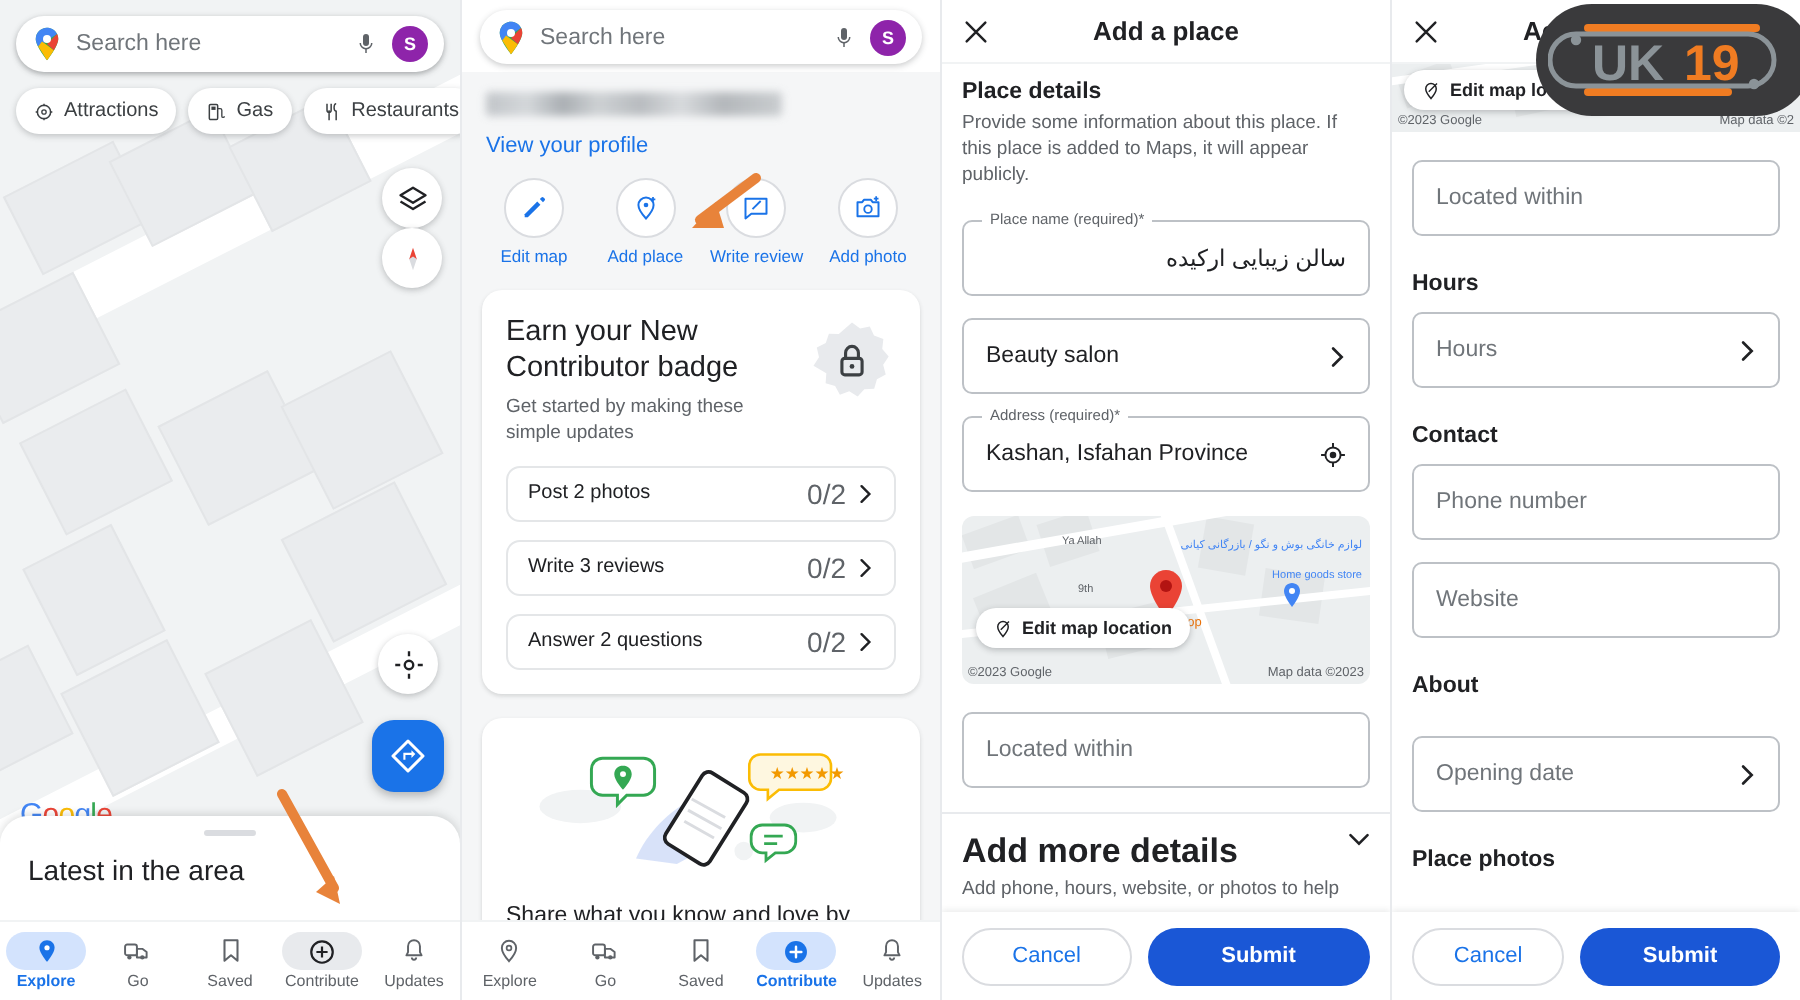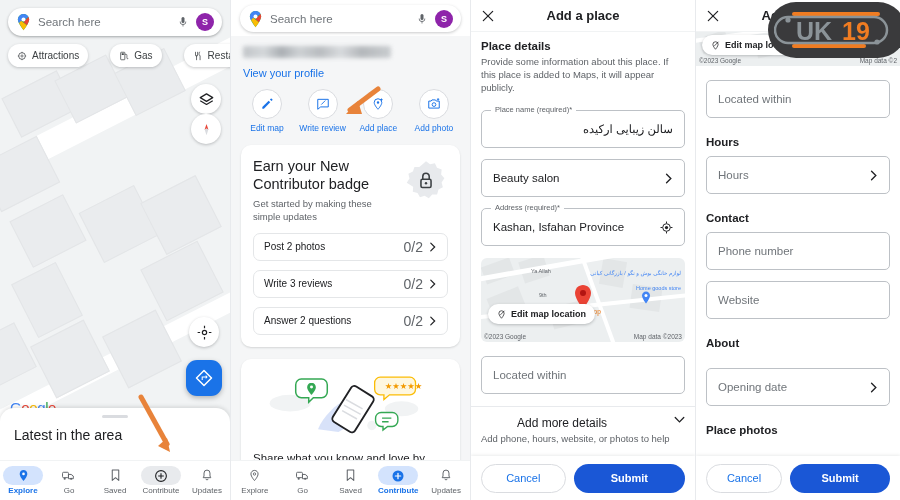--- a/index.html
+++ b/index.html
@@ -42,21 +42,21 @@
   .gmlogo span:nth-child(6){color:#EA4335}
 
   
   .searchbar {
     position: absolute; left: 8px; right: 8px; top: 8px; height: 28px;
     background: #fff; border-radius: 16px; display: flex; align-items: center;
     padding: 0 8px; box-shadow: 0 1px 3px rgba(60,64,67,.3), 0 1px 2px rgba(60,64,67,.15);
     gap: 7px;
   }
   .searchbar .sph { flex: 1; font-size: 11.5px; color: #70757a; }
-  .chips { position: absolute; left: 8px; top: 44px; display: flex; gap: 22px; }
+  .chips { position: absolute; left: 8px; top: 44px; display: flex; gap: 6px; }
   .chip {
     background: #fff; border-radius: 14px; height: 23px; padding: 0 9px;
     display: flex; align-items: center; gap: 5px; font-size: 10px; color: #3c4043;
     box-shadow: 0 1px 3px rgba(60,64,67,.28);
     white-space: nowrap;
   }
   .mapbtn {
     position: absolute; width: 30px; height: 30px; border-radius: 50%;
     background: #fff; display: flex; align-items: center; justify-content: center;
     box-shadow: 0 1px 3px rgba(60,64,67,.3);
@@ -185,21 +185,21 @@
   }
   .mt-attr-l { position: absolute; left: 3px; bottom: 2px; font-size: 6.5px; color: #5f6368; }
   .mt-attr-r { position: absolute; right: 3px; bottom: 2px; font-size: 6.5px; color: #5f6368; }
   .mt-poi { position: absolute; font-size: 5.5px; color: #4285f4; }
   .mt-poi-o { position: absolute; font-size: 6.5px; color: #e8710a; }
   .divider { height: 1px; background: #e8eaed; margin: 12px 0 0; }
   .more-row {
     display: flex; align-items: flex-start; justify-content: space-between;
     padding: 9px 10px 0; gap: 6px;
   }
-  .more-title { font-size: 12px; font-weight: 400; color: #202124; margin-left: 36px; }
+  .more-title { font-size: 17px; font-weight: 700; color: #202124; }
   .more-desc { font-size: 9.5px; color: #5f6368; padding: 3px 10px 0; line-height: 1.3; }
   .footer {
     position: absolute; left: 0; right: 0; bottom: 0; height: 44px; background: #fff;
     display: flex; align-items: center; gap: 8px; padding: 0 10px;
     box-shadow: 0 -1px 3px rgba(60,64,67,.1);
   }
   .btn-cancel {
     flex: 1; height: 29px; border-radius: 15px; border: 1px solid #dadce0;
     display: flex; align-items: center; justify-content: center;
     font-size: 11px; color: #1a73e8; background: #fff;
@@ -408,35 +408,35 @@
             <svg width="14" height="14" viewBox="0 0 24 24">
               <path d="M4 17.3V20h2.7L17.5 9.2l-2.7-2.7z" fill="#1a73e8"></path>
               <path d="M19.7 7l-2.7-2.7 1.4-1.4a1.2 1.2 0 0 1 1.7 0l1 1a1.2 1.2 0 0 1 0 1.7z" fill="#1a73e8"></path>
             </svg>
           </div>
           <div class="alabel">Edit map</div>
         </div>
         <div class="action">
           <div class="circ">
             <svg width="14" height="14" viewBox="0 0 24 24">
-              <path d="M3 4h18v13H8l-5 4z" fill="none" stroke="#1a73e8" stroke-width="1.7" stroke-linejoin="round"></path>
-              <path d="M9 13l7-7" stroke="#1a73e8" stroke-width="1.6"></path>
-            </svg>
-          </div>
-          <div class="alabel">Write review</div>
-        </div>
-        <div class="action">
-          <div class="circ">
-            <svg width="14" height="14" viewBox="0 0 24 24">
               <path d="M12 3a6.5 6.5 0 0 0-6.5 6.5C5.5 14 12 21 12 21s6.5-7 6.5-11.5A6.5 6.5 0 0 0 12 3z" fill="none" stroke="#1a73e8" stroke-width="1.7"></path>
               <circle cx="12" cy="9.4" r="2" fill="#1a73e8"></circle>
               <path d="M18 2.5v4M16 4.5h4" stroke="#1a73e8" stroke-width="1.5"></path>
             </svg>
           </div>
           <div class="alabel">Add place</div>
+        </div>
+        <div class="action">
+          <div class="circ">
+            <svg width="14" height="14" viewBox="0 0 24 24">
+              <path d="M3 4h18v13H8l-5 4z" fill="none" stroke="#1a73e8" stroke-width="1.7" stroke-linejoin="round"></path>
+              <path d="M9 13l7-7" stroke="#1a73e8" stroke-width="1.6"></path>
+            </svg>
+          </div>
+          <div class="alabel">Write review</div>
         </div>
         <div class="action">
           <div class="circ">
             <svg width="14" height="14" viewBox="0 0 24 24">
               <path d="M3 7h4l1.5-2h6L16 7h5v12H3z" fill="none" stroke="#1a73e8" stroke-width="1.7" stroke-linejoin="round"></path>
               <circle cx="12" cy="13" r="3.2" fill="none" stroke="#1a73e8" stroke-width="1.6"></circle>
               <path d="M19 2v4M17 4h4" stroke="#1a73e8" stroke-width="1.5"></path>
             </svg>
           </div>
           <div class="alabel">Add photo</div>

